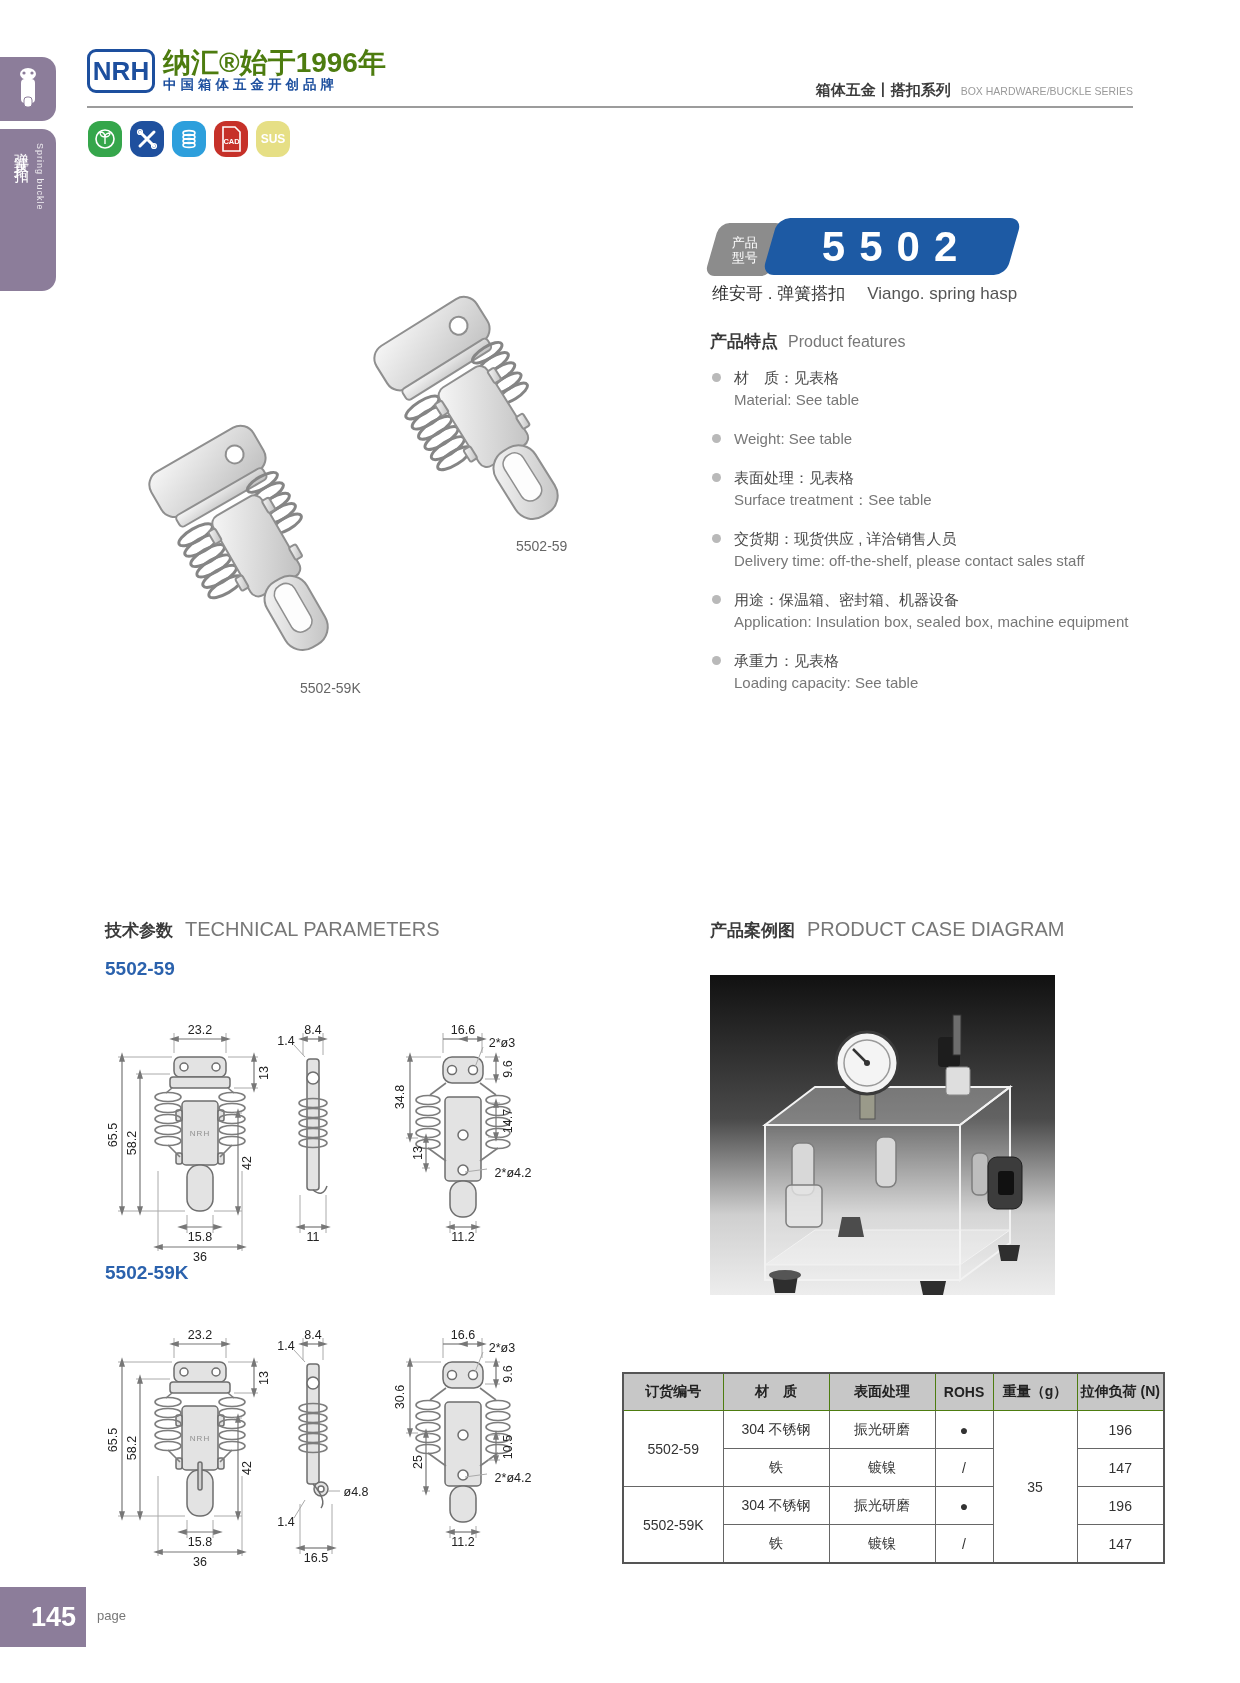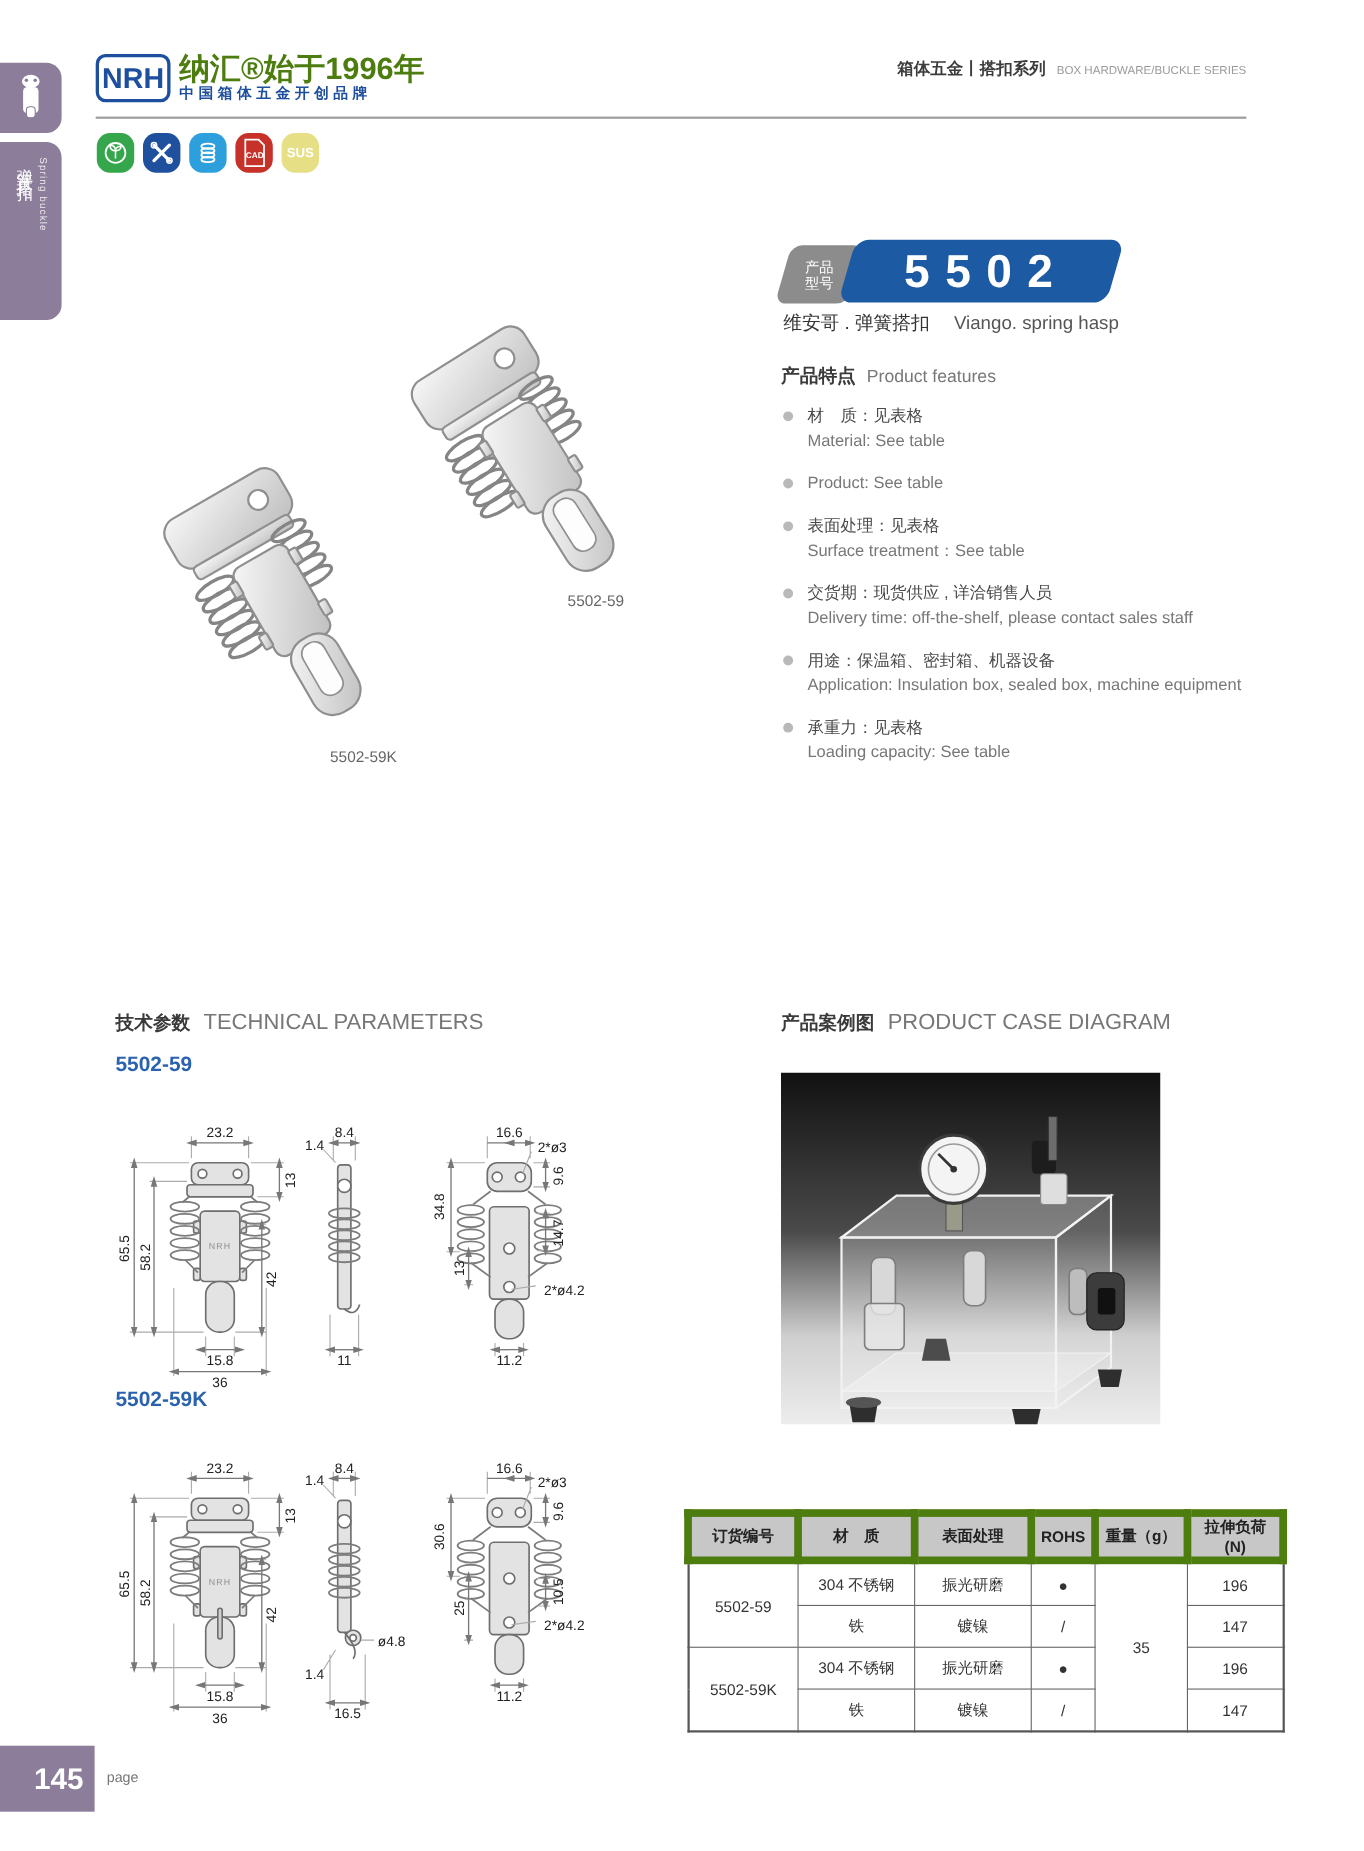--- a/index.html
+++ b/index.html
@@ -12,21 +12,21 @@
   .side-icon{top:57px;width:56px;height:64px;display:flex;align-items:center;justify-content:center;}
   .side-tab{top:129px;width:56px;height:162px;display:flex;align-items:flex-start;justify-content:center;gap:4px;padding-top:12px;box-sizing:border-box;}
   .v-cn{writing-mode:vertical-rl;text-orientation:upright;color:#fff;font-size:15px;letter-spacing:5px;}
   .v-en{writing-mode:vertical-rl;color:rgba(255,255,255,.85);font-size:9px;letter-spacing:1px;margin-top:2px;}
 
   
   .logo-box{left:87px;top:49px;width:62px;height:38px;border:3px solid #1d4f9e;border-radius:9px;
             display:flex;align-items:center;justify-content:center;font-weight:bold;font-size:26px;color:#1d4f9e;}
   .brand1{left:163px;top:44px;font-size:28px;font-weight:bold;color:#4d7c0f;}
   .brand2{left:163px;top:76px;font-size:13.5px;font-weight:bold;color:#1d4f9e;letter-spacing:4px;}
-  .series{right:107px;top:53px;display:flex;align-items:baseline;gap:10px;}
+  .series{right:107px;top:81px;display:flex;align-items:baseline;gap:10px;}
   .series-cn{font-size:15px;color:#3c3c3c;font-weight:bold;}
   .series-en{font-size:10.5px;color:#9a9a9a;}
   .head-rule{left:87px;top:106px;width:1046px;border-top:2px solid #9c9c9c;}
 
   .certs{left:88px;top:121px;display:flex;gap:8px;}
   .cert{width:34px;height:36px;border-radius:12px;display:flex;align-items:center;justify-content:center;
         color:#fff;font-size:10px;font-weight:bold;}
   .c1{background:#35a64b}.c2{background:#1f509e}.c3{background:#2d9fdc}.c4{background:#c63129}.c5{background:#e6df85}
 
   
@@ -58,21 +58,21 @@
   .drawing{position:absolute;left:88px;width:560px;height:285px;}
   .dim{position:absolute;font-size:12.5px;color:#222;white-space:nowrap;transform:translate(-50%,-50%);}
   .vdim{transform:translate(-50%,-50%) rotate(-90deg);}
   .nrh-mark{position:absolute;font-size:8px;color:#909090;letter-spacing:1px;transform:translate(-50%,-50%);}
 
   
   .g-label{position:absolute;font-size:14px;color:#666;}
 
   
   table.spec{position:absolute;left:622px;top:1372px;border-collapse:collapse;border:2px solid #555;}
-  table.spec th{background:#c7c7c7;border:7px solid #4d7c0f;font-size:14px;color:#222;height:34px;font-weight:bold;}
+  table.spec th{background:#c7c7c7;border:1px solid #4d7c0f;font-size:14px;color:#222;height:34px;font-weight:bold;}
   table.spec td{border:1px solid #666;font-size:14px;color:#333;height:35px;text-align:center;}
   .rohs-pass{color:#1fae4b;font-size:16px;}
 
   
   .page-block{left:0;top:1587px;width:86px;height:60px;background:#8c7d9a;color:#fff;
               font-size:27px;font-weight:bold;text-align:right;line-height:60px;padding-right:10px;box-sizing:border-box;}
   .page-word{left:97px;top:1608px;font-size:13px;color:#777;}
 </style>
 </head>
 <body>
@@ -149,21 +149,21 @@
 </div>
 
 <div class="abs feat">
   <h3><span>产品特点</span><span class="en">Product features</span></h3>
   <ul>
     <li>
         <div class="cn">材　质：见表格</div>
         <div class="en">Material: See table</div>
       </li>
     <li>
-        <div class="en">Product: See table</div>
+        <div class="en">Weight: See table</div>
       </li>
     <li>
         <div class="cn">表面处理：见表格</div>
         <div class="en">Surface treatment：See table</div>
       </li>
     <li>
         <div class="cn">交货期：现货供应 , 详洽销售人员</div>
         <div class="en">Delivery time: off-the-shelf, please contact sales staff</div>
       </li>
     <li>

